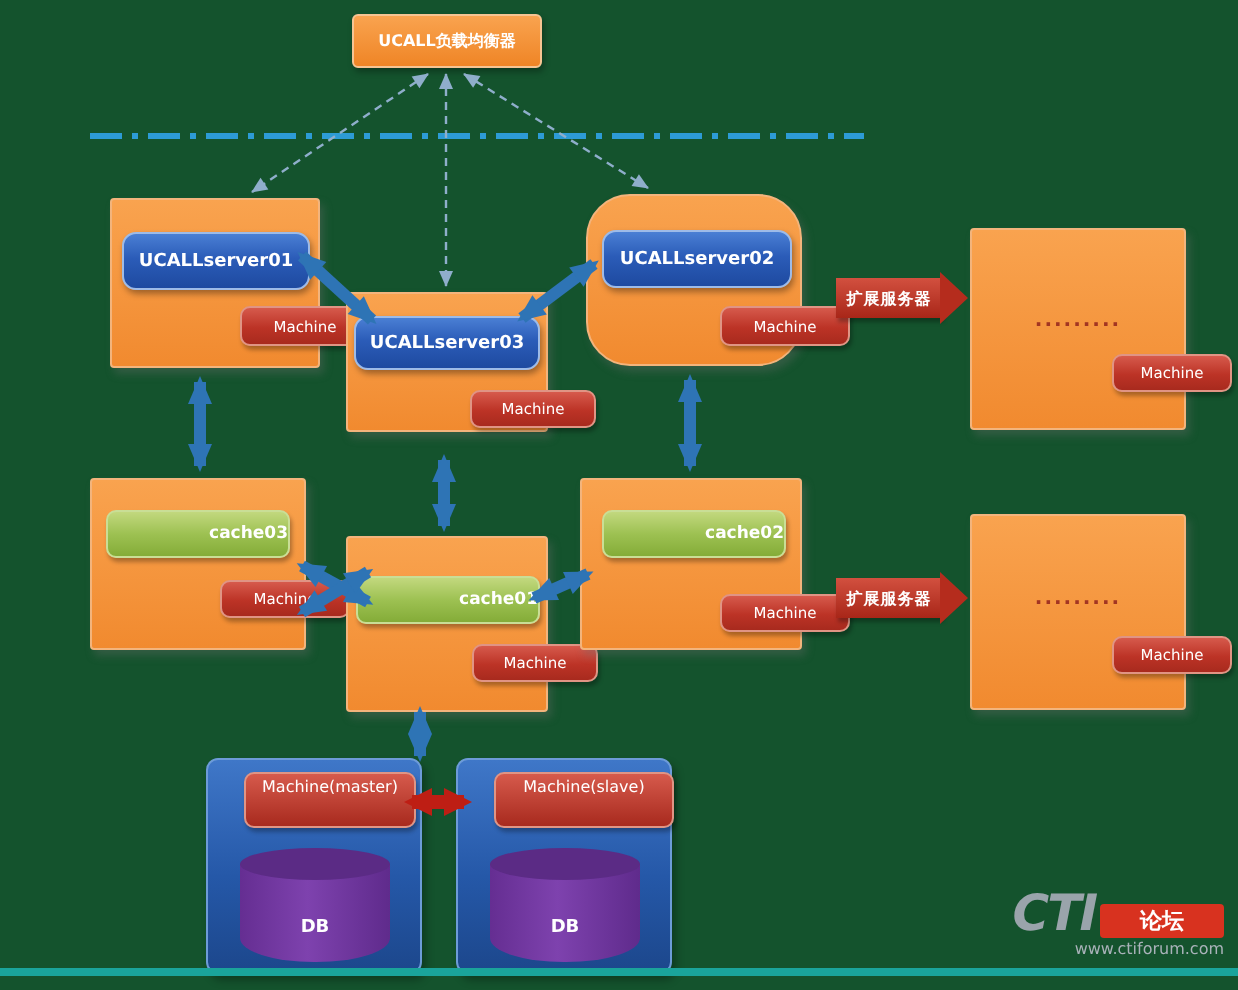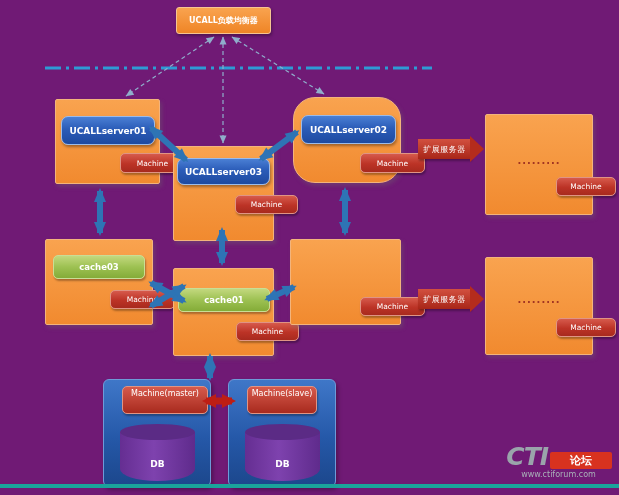--- a/index.html
+++ b/index.html
@@ -1,50 +1,50 @@
 <!DOCTYPE html>
 <html><head>
 <meta charset="utf-8">
 <style>
   * { margin:0; padding:0; box-sizing:border-box; }
   body { background:#fff; font-family:"DejaVu Sans", sans-serif; }
-  .canvas { position:relative; width:619px; height:495px; background:#701a75; overflow:hidden; }
+  .canvas { position:relative; width:619px; height:495px; background:#14532d; overflow:hidden; }
 
   .grp { position:absolute; background:linear-gradient(180deg,#F9A34F,#F18A2F);
          border:1px solid #F3B47C; border-radius:2px;
          box-shadow:2px 3px 4px rgba(110,110,110,.35); }
 
   .bbl { position:absolute; background:linear-gradient(180deg,#4A7FD4 0%,#2B5CB8 45%,#1E4AA0 100%);
          border:1px solid #9DBBE8; border-radius:7px; color:#fff; font-weight:bold; font-size:9px;
          display:flex; align-items:center; justify-content:center;
          box-shadow:1px 2px 3px rgba(0,0,0,.35); white-space:nowrap; }
 
   .bred { position:absolute; background:linear-gradient(180deg,#D65A4C 0%,#BC3326 55%,#A82A1E 100%);
           border:1px solid #E09484; border-radius:5px; color:#fff; font-size:7.5px;
           display:flex; align-items:center; justify-content:center;
           box-shadow:1px 2px 2px rgba(0,0,0,.3);margin-left:44px; }
 
   .bgrn { position:absolute; background:linear-gradient(180deg,#C2D87E 0%,#9DC152 50%,#84AC38 100%);
           border:1px solid #C9DE96; border-radius:5px; color:#fff; font-weight:bold; font-size:8.5px;
-          display:flex; align-items:center; justify-content:center;
+          display:flex; align-items:center; justify-content:flex-end;
           box-shadow:1px 2px 2px rgba(0,0,0,.3); }
 
   .dots { position:absolute; width:100%; text-align:center; color:#A23522;
           font-weight:bold; font-size:10px; letter-spacing:1px; }
 
   .lb { position:absolute; left:176px; top:7px; width:95px; height:27px;
         background:linear-gradient(180deg,#F9A34F,#EF8526); border:1px solid #F6C492; border-radius:3px;
         display:flex; align-items:center; justify-content:center; color:#fff; font-size:8px; font-weight:bold;
         box-shadow:1px 2px 3px rgba(0,0,0,.3); }
 
   .ea { position:absolute; width:66px; height:26px; }
   .ea .body { position:absolute; left:0; top:3px; right:13px; bottom:3px;
               background:linear-gradient(180deg,#D2503F,#A82618);
               display:flex; align-items:center; justify-content:center;
-              color:#fff; font-size:8px; font-weight:normal; letter-spacing:.5px;
+              color:#fff; font-size:8px; font-weight:bold; letter-spacing:.5px;
               box-shadow:1px 2px 2px rgba(0,0,0,.3); }
   .ea .head { position:absolute; right:0; top:0; width:0; height:0;
               border-top:13px solid transparent; border-bottom:13px solid transparent;
               border-left:14px solid #B52C1D; }
 
   .dbbox { position:absolute; background:linear-gradient(180deg,#3F77C8 0%,#2558A8 55%,#1C478C 100%);
            border:1px solid #6D9BD8; border-radius:6px; box-shadow:2px 3px 4px rgba(0,0,0,.3); }
   .dbm { position:absolute; background:linear-gradient(180deg,#D65A4C,#A82A1E); border:1px solid #E09484;
          border-radius:5px; color:#fff; font-size:8px; text-align:center; line-height:1.25;
          padding:2px 3px; word-break:break-all; box-shadow:1px 2px 2px rgba(0,0,0,.3); }
@@ -53,21 +53,21 @@
   .cyl .top  { position:absolute; left:0; right:0; top:0; height:16px; background:#5B2B85;
                border-radius:50%; z-index:2; }
   .cyl .bodyc{ position:absolute; left:0; right:0; top:8px; bottom:0;
                background:linear-gradient(90deg,#652E92,#7E42AE 45%,#5F2B8C);
                border-radius:0 0 37px 37px / 0 0 12px 12px; }
   .cyl .lbl  { position:absolute; left:0; right:0; bottom:12px; text-align:center; color:#fff;
                font-weight:bold; font-size:9px; z-index:3; }
 
   .teal { position:absolute; left:0; top:484px; width:619px; height:4px; background:#1AA49B; }
 
-  .logo { position:absolute; left:505px; top:446px; width:107px; text-align:center; }
+  .logo { position:absolute; left:505px; top:446px; width:107px; text-align:right; }
   .logo .row { display:flex; align-items:flex-end; justify-content:flex-end; gap:2px; }
   .logo .cti { font-size:25px; font-weight:bold; font-style:italic; color:#9AA4AB;
                line-height:.9; letter-spacing:-1px; }
   .logo .bt  { background:#D8321F; color:#fff; font-size:11px; font-weight:bold;
                padding:1px 20px; border-radius:2px; }
   .logo .url { font-size:8px; color:#A9B2B9; margin-top:1px; }
 
   svg.ov { position:absolute; left:0; top:0; z-index:20; pointer-events:none; }
   .thick { stroke:#2E74B5; stroke-width:6; }
   .dashl { stroke:#8FAECB; stroke-width:1.2; stroke-dasharray:4 3; }
@@ -83,21 +83,21 @@
 
   <div class="grp" style="left:55px;top:99px;width:105px;height:85px;">
     <div class="bbl" style="left:5px;top:16px;width:94px;height:29px;">
       <span>UCALLserver01</span>
     </div>
     <div class="bred" style="left:20px;top:53px;width:65px;height:20px;">
       <span>Machine</span>
     </div>
   </div>
 
-  <div class="grp" style="left:173px;top:146px;width:101px;height:95px;">
+  <div class="grp" style="left:173px;top:146px;width:101px;height:70px;">
     <div class="bbl" style="left:3px;top:11px;width:93px;height:27px;">
       <span>UCALLserver03</span>
     </div>
     <div class="bred" style="left:17px;top:48px;width:63px;height:19px;">
       <span>Machine</span>
     </div>
   </div>
 
   <div class="grp" style="left:293px;top:97px;width:108px;height:86px;border-radius:22px;">
     <div class="bbl" style="left:7px;top:17px;width:95px;height:29px;">
@@ -134,20 +134,23 @@
   <div class="grp" style="left:173px;top:268px;width:101px;height:88px;padding-left:24px;">
     <div class="bgrn" style="left:4px;top:19px;width:92px;height:24px;">
       <span>cache01</span>
     </div>
     <div class="bred" style="left:18px;top:53px;width:63px;height:19px;">
       <span>Machine</span>
     </div>
   </div>
 
   <div class="grp" style="left:290px;top:239px;width:111px;height:86px;">
+    <div class="bgrn" style="left:10px;top:15px;width:92px;height:24px;">
+      <span>cache02</span>
+    </div>
     <div class="bred" style="left:25px;top:57px;width:65px;height:19px;">
       <span>Machine</span>
     </div>
   </div>
 
   <div class="ea" style="left:418px;top:286px;">
     <div class="body">
       <span>扩展服务器</span>
     </div>
     <div class="head"></div>
@@ -163,21 +166,21 @@
   <div class="dbbox" style="left:103px;top:379px;width:108px;height:108px;">
     <div class="dbm" style="left:18px;top:6px;width:86px;height:28px;">Machine(master)</div>
     <div class="cyl" style="left:16px;top:44px;width:75px;height:57px;">
       <div class="top"></div>
       <div class="bodyc"></div>
       <div class="lbl">DB</div>
     </div>
   </div>
 
   <div class="dbbox" style="left:228px;top:379px;width:108px;height:108px;">
-    <div class="dbm" style="left:18px;top:6px;width:70px;height:28px;">Machine(slave)</div>
+    <div class="dbm" style="left:18px;top:6px;width:90px;height:28px;">Machine(slave)</div>
     <div class="cyl" style="left:16px;top:44px;width:75px;height:57px;">
       <div class="top"></div>
       <div class="bodyc"></div>
       <div class="lbl">DB</div>
     </div>
   </div>
 
   <div class="teal"></div>
 
   <div class="logo">

